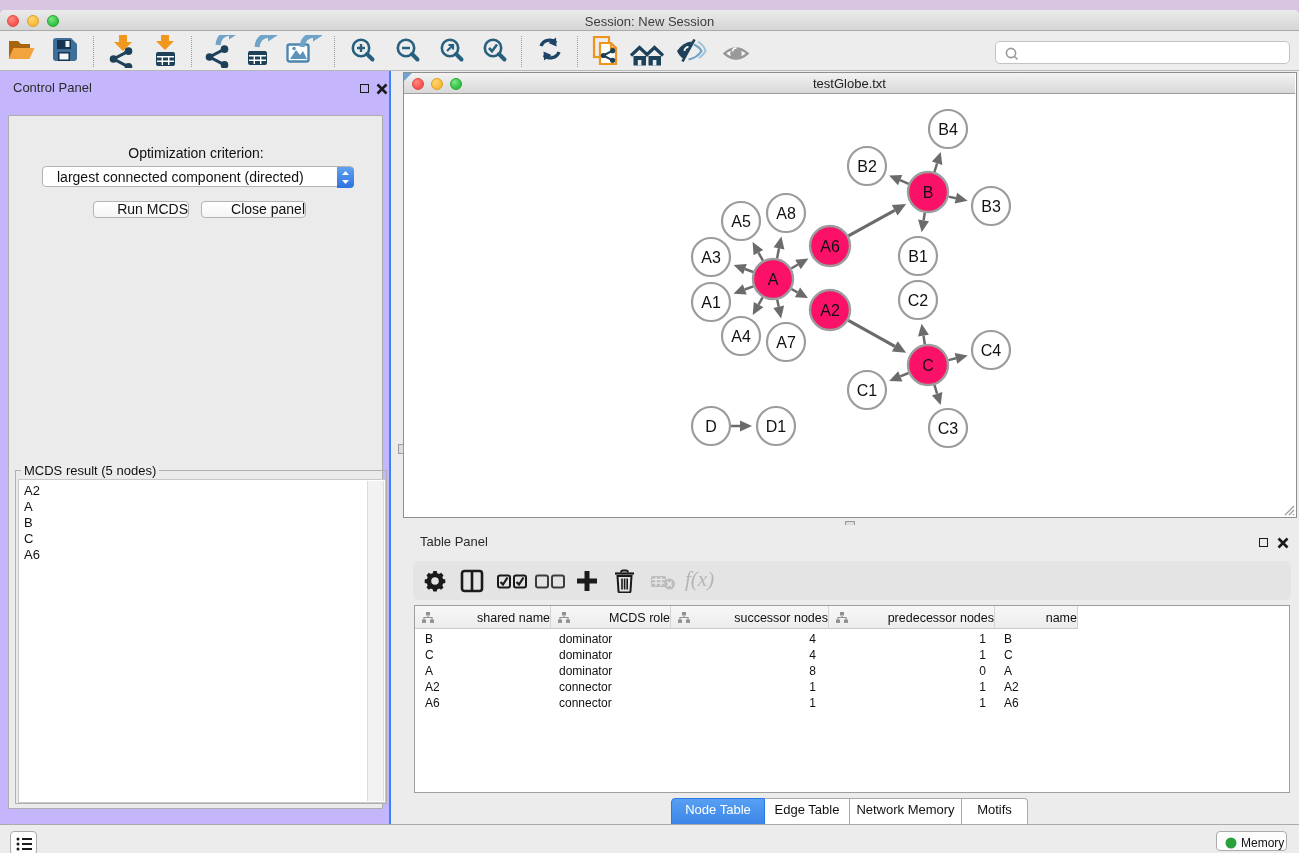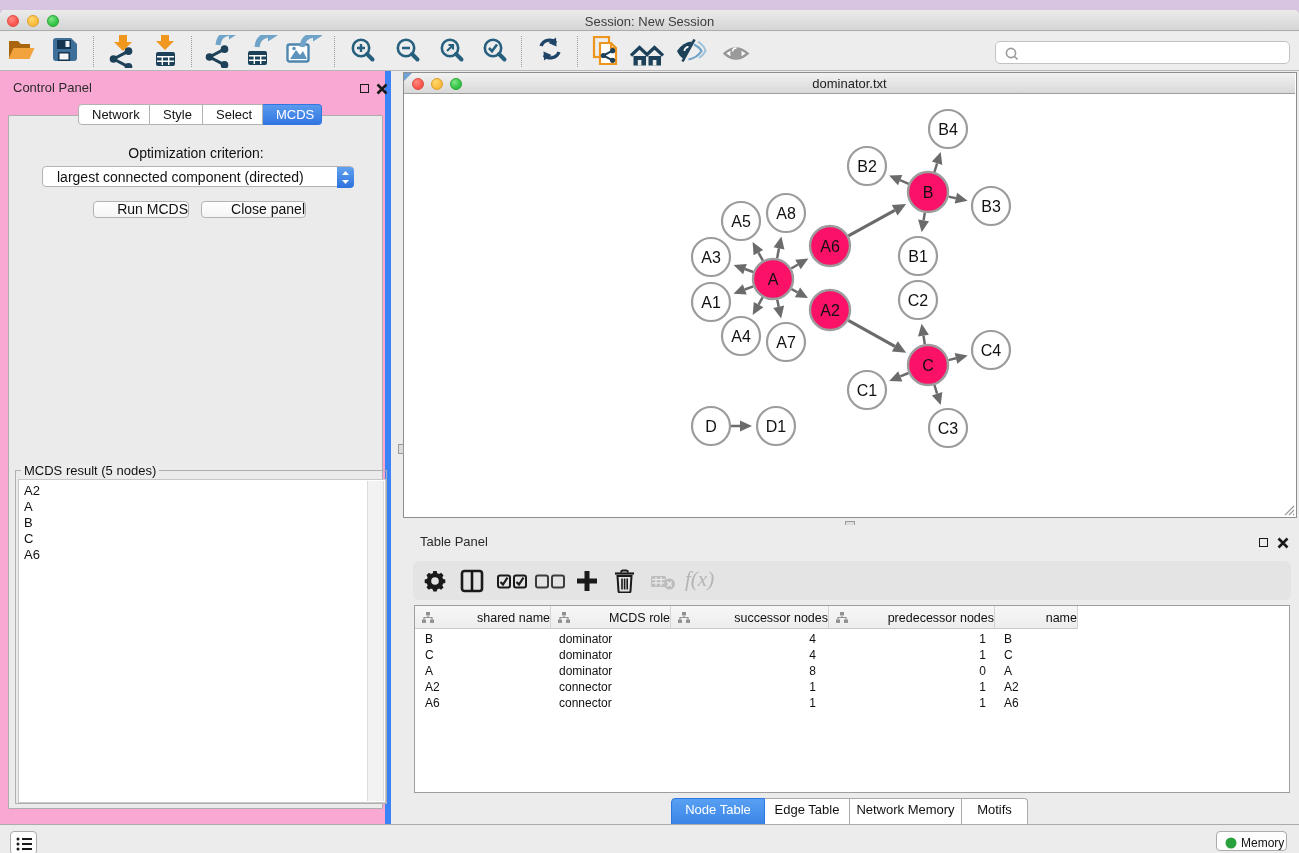--- a/index.html
+++ b/index.html
@@ -4,21 +4,21 @@
 *{margin:0;padding:0;box-sizing:border-box}
 html,body{width:1299px;height:853px;overflow:hidden;font-family:"Liberation Sans",sans-serif;background:#d7c5e2}
 #app{position:absolute;left:0;top:10px;width:1299px;height:843px;background:#ececec;border-radius:5px 5px 0 0;overflow:hidden}
 #titlebar{position:absolute;left:0;top:0;width:1299px;height:21px;background:linear-gradient(#ebebeb,#d5d5d5);border-bottom:1px solid #aaa;border-radius:5px 5px 0 0}
 .tl{position:absolute;width:12px;height:12px;border-radius:50%;top:5px}
 #titlebar .t{position:absolute;width:100%;text-align:center;top:4px;font-size:13px;color:#3c3c3c}
 #toolbar{position:absolute;left:0;top:22px;width:1299px;height:39px;background:#ededed;border-bottom:1px solid #b7b7b7}
 .sep{position:absolute;top:4px;height:31px;width:0;border-left:1px dotted #9a9a9a}
 .ticon{position:absolute;top:3px}
 #search{position:absolute;left:995px;top:9px;width:295px;height:23px;background:#fff;border:1px solid #c3c3c3;border-radius:5px}
-#leftpanel{position:absolute;left:0;top:61px;width:391px;height:754px;background:#f9a8d4;border-right:6px solid #3b82f6}
+#leftpanel{position:absolute;left:0;top:61px;width:391px;height:754px;background:#c4b5fd;border-right:2px solid #3b82f6}
 #cp-title{position:absolute;left:13px;top:9px;font-size:13px;color:#2b2b2b}
 #cp-inner{position:absolute;left:8px;top:44px;width:375px;height:694px;background:#ebebeb;border:1px solid #adadad;border-radius:1px}
 .tabs{position:absolute;top:33px;left:78px;height:21px;display:flex}
 .tab{height:21px;line-height:20px;font-size:13px;color:#111;background:#fff;border:1px solid #b2b2b2;border-left:none;padding:0 13px;text-align:center}
 .tab.first{border-left:1px solid #b2b2b2;border-radius:4px 0 0 4px}
 .tab.last{border-radius:0 4px 4px 0}
 .tab.sel{background:linear-gradient(#5a9bee,#3376e2);color:#fff;border-color:#3376e2}
 #optlabel{position:absolute;left:0;top:74px;width:392px;text-align:center;font-size:14px;color:#111}
 #combo{position:absolute;left:42px;top:95px;width:312px;height:21px;background:#fff;border:1px solid #b3b3b3;border-radius:4px}
 #combo .ct{position:absolute;left:14px;top:2px;font-size:14px;color:#111}
@@ -185,26 +185,20 @@
         </svg>
       </div>
 </div>
     <div id="leftpanel">
 <div id="cp-title">Control Panel</div>
 <div style="position:absolute;left:360px;top:13px;width:9px;height:9px;border:1.6px solid #1a1a1a"></div>
 <svg style="position:absolute;left:376px;top:12px" width="12" height="12">
         <path d="M1.5,1.5 L10.5,10.5 M10.5,1.5 L1.5,10.5" stroke="#1a1a1a" stroke-width="2.6"></path>
       </svg>
 <div id="cp-inner"></div>
-<div class="tabs">
-        <div class="tab first" style="width:72px">Network</div>
-        <div class="tab" style="width:53px">Style</div>
-        <div class="tab" style="width:60px">Select</div>
-        <div class="tab sel last" style="width:59px">MCDS</div>
-      </div>
 <div id="optlabel">Optimization criterion:</div>
 <div id="combo">
         <div class="ct">largest connected component (directed)</div>
         <div class="step">
           <svg width="17" height="21">
             <path d="M8.5,4 L12,8 L5,8 z" fill="#fff"></path>
             <path d="M8.5,17 L12,13 L5,13 z" fill="#fff"></path>
           </svg>
         </div>
       </div>
@@ -223,21 +217,21 @@
       </div>
 </div>
 <div id="netwin">
 <svg style="position:absolute;left:0;top:0;z-index:5" width="8" height="8">
         <path d="M0,8 L8,0 L0,0 z" fill="#6fa3d8"></path>
       </svg>
 <div id="nettb">
         <div class="tl" style="left:8px;top:5px;background:radial-gradient(circle at 35% 30%,#ff8a80,#f95750 60%,#ee4a42);border:1px solid #dd4a42"></div>
         <div class="tl" style="left:27px;top:5px;background:radial-gradient(circle at 35% 30%,#ffd76e,#f9bd41 60%,#efae2e);border:1px solid #dd9f27"></div>
         <div class="tl" style="left:46px;top:5px;background:radial-gradient(circle at 35% 30%,#7ee487,#36c549 60%,#28b63c);border:1px solid #24a62f"></div>
-        <div class="t">dominator.txt</div>
+        <div class="t">testGlobe.txt</div>
       </div>
 <svg style="position:absolute;left:1px;top:23px" width="891" height="421" viewBox="0 0 891 421">
 <line x1="348.3" y1="190.3" x2="339.8" y2="193.5" stroke="#6b6b6b" stroke-width="2.5"></line>
 <polygon points="328.5,197.7 337.8,188.3 341.7,198.6" fill="#6b6b6b"></polygon>
 <line x1="348.2" y1="176.0" x2="339.9" y2="173.0" stroke="#6b6b6b" stroke-width="2.5"></line>
 <polygon points="328.6,169.0 341.8,167.9 338.1,178.2" fill="#6b6b6b"></polygon>
 <line x1="357.7" y1="201.3" x2="353.6" y2="208.6" stroke="#6b6b6b" stroke-width="2.5"></line>
 <polygon points="347.7,219.1 348.8,205.9 358.4,211.3" fill="#6b6b6b"></polygon>
 <line x1="357.9" y1="164.6" x2="353.4" y2="156.5" stroke="#6b6b6b" stroke-width="2.5"></line>
 <polygon points="347.6,146.0 358.2,153.9 348.6,159.2" fill="#6b6b6b"></polygon>

